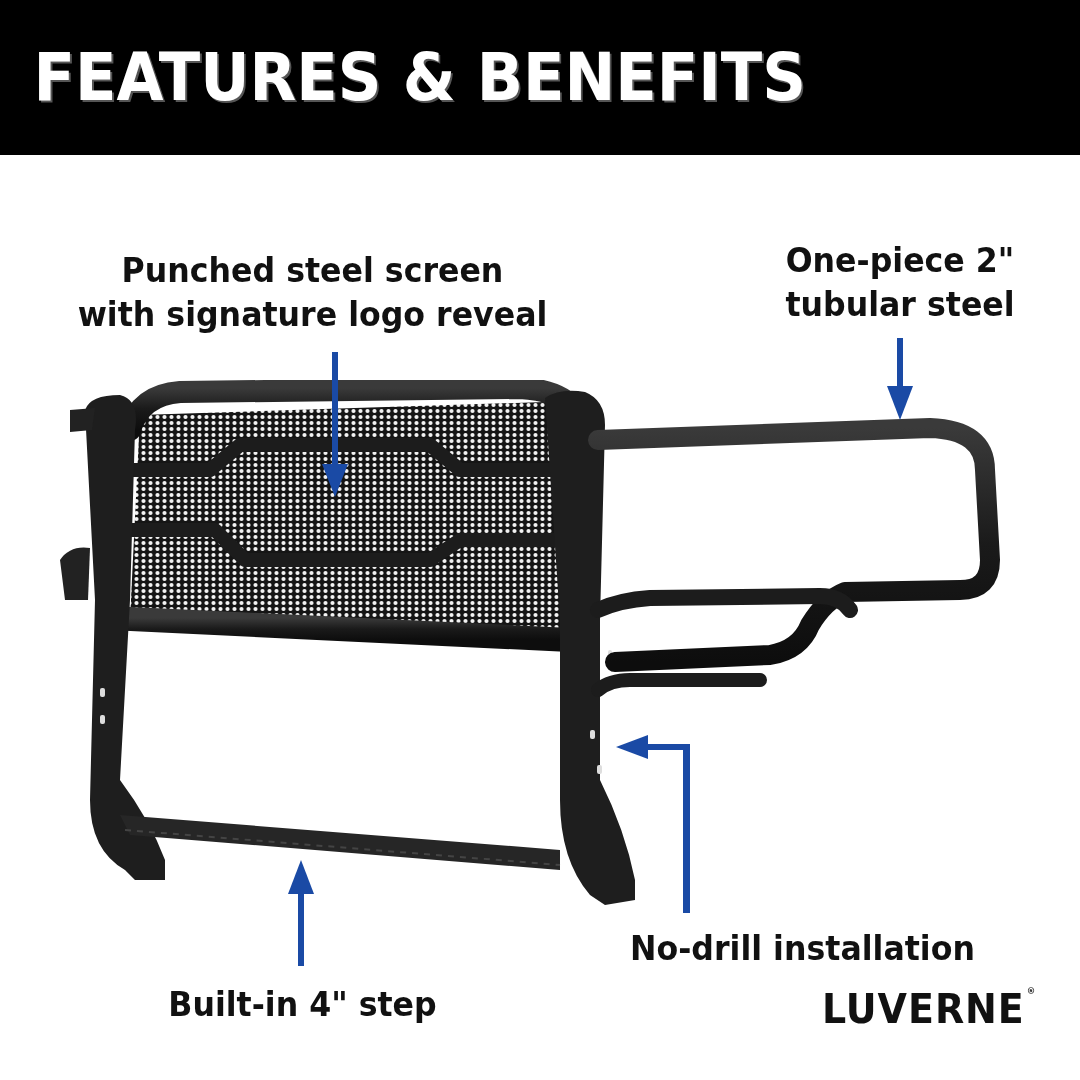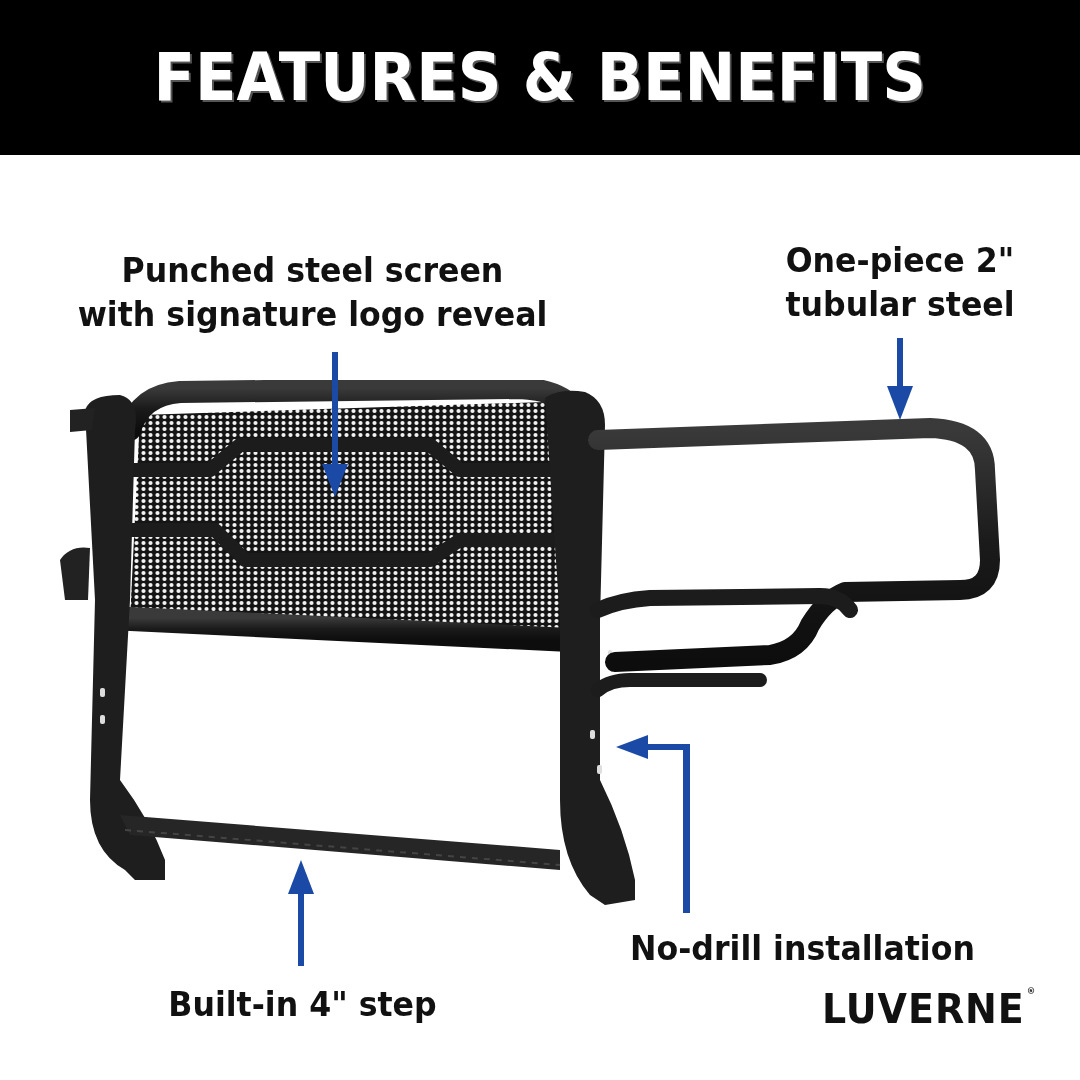--- a/index.html
+++ b/index.html
@@ -1,17 +1,17 @@
 <!DOCTYPE html>
 <html><head>
 <meta charset="utf-8">
 <style>
   html,body{margin:0;padding:0;background:#fff;}
   body{width:1080px;height:1080px;position:relative;overflow:hidden;font-family:"DejaVu Sans","Liberation Sans",sans-serif;}
-  .header{position:absolute;left:0;top:0;width:1080px;height:155px;background:#000;display:flex;align-items:center;justify-content:center;}
+  .header{position:absolute;left:0;top:0;width:1080px;height:155px;background:#000;display:flex;align-items:center;}
   .header h1{margin:0;color:#fff;font-family:"DejaVu Sans","Liberation Sans",sans-serif;font-weight:bold;font-size:66px;letter-spacing:0px;transform:scaleX(0.92);text-shadow:2px 2px 0 #555;}
   .label{position:absolute;color:#111;font-family:"DejaVu Sans","Liberation Sans",sans-serif;font-weight:bold;font-size:34px;line-height:44px;text-align:center;transform:scaleX(0.93);transform-origin:center;}
   .label span{display:block;}
   .arrow{position:absolute;}
   .logo{position:absolute;left:822px;top:986px;font-family:"DejaVu Sans","Liberation Sans",sans-serif;font-weight:bold;font-size:40px;letter-spacing:1px;color:#111;transform:scaleX(0.95);transform-origin:left;}
   .logo sup{font-size:9px;vertical-align:top;margin-left:2px;}
   .product{position:absolute;left:60px;top:380px;}
 </style>
 </head>
 <body>

